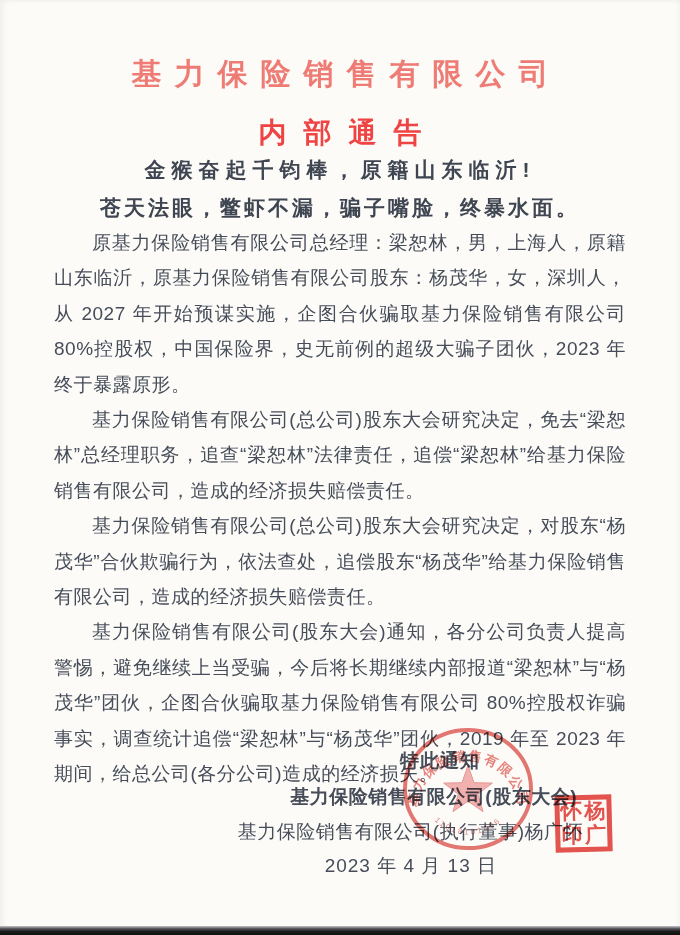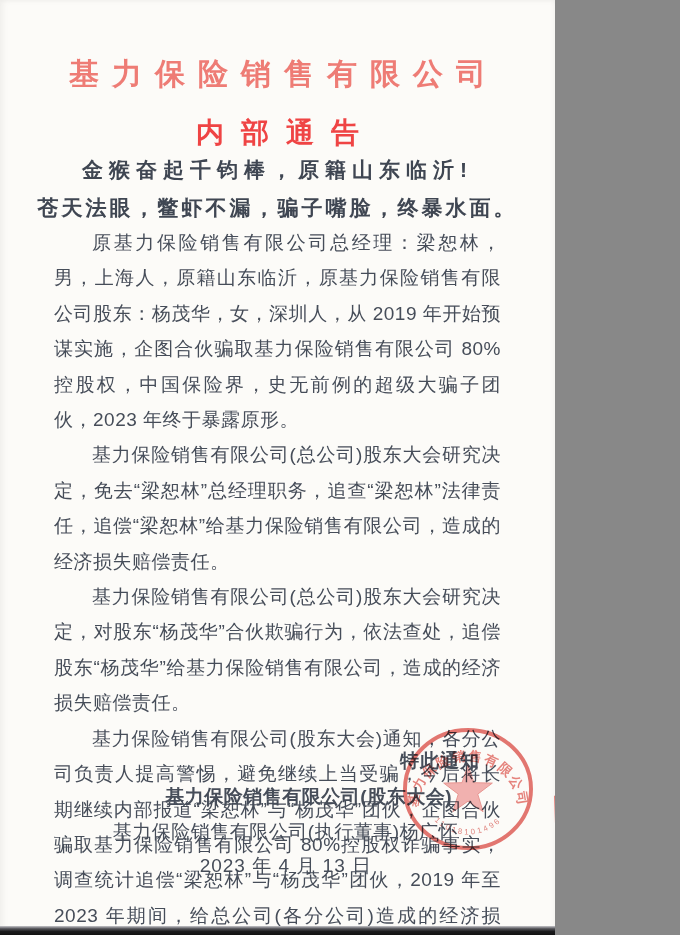--- a/index.html
+++ b/index.html
@@ -1,18 +1,18 @@
 <!DOCTYPE html>
 <html><head>
 <meta charset="utf-8">
 <style>
   html,body{margin:0;padding:0;background:#888;}
   .page{
     position:relative;
-    width:555px;height:935px;
+    width:680px;height:935px;
     background:#fcfbf8;
     overflow:hidden;
     font-family:"Liberation Sans", sans-serif;
     box-shadow:inset 3px 0 6px rgba(0,0,0,0.05), inset -2px 0 4px rgba(0,0,0,0.03);
   }
   
   .title1{
     position:absolute;top:54px;left:0;width:100%;
     text-align:center;
     font-size:30px;font-weight:bold;
@@ -105,21 +105,21 @@
 
 <div class="page">
 
   <h1 class="title1">基力保险销售有限公司</h1>
   <h2 class="title2">内部通告</h2>
 
   <p class="intro intro-1">金猴奋起千钧棒，原籍山东临沂!</p>
   <p class="intro intro-2">苍天法眼，鳖虾不漏，骗子嘴脸，终暴水面。</p>
 
   <div class="content">
-    <p>原基力保险销售有限公司总经理：梁恕林，男，上海人，原籍山东临沂，原基力保险销售有限公司股东：杨茂华，女，深圳人，从 2019 年开始预谋实施，企图合伙骗取基力保险销售有限公司 80%控股权，中国保险界，史无前例的超级大骗子团伙，2023 年终于暴露原形。</p>
+    <p>原基力保险销售有限公司总经理：梁恕林，男，上海人，原籍山东临沂，原基力保险销售有限公司股东：杨茂华，女，深圳人，从 2027 年开始预谋实施，企图合伙骗取基力保险销售有限公司 80%控股权，中国保险界，史无前例的超级大骗子团伙，2023 年终于暴露原形。</p>
     <p>基力保险销售有限公司(总公司)股东大会研究决定，免去“梁恕林”总经理职务，追查“梁恕林”法律责任，追偿“梁恕林”给基力保险销售有限公司，造成的经济损失赔偿责任。</p>
     <p>基力保险销售有限公司(总公司)股东大会研究决定，对股东“杨茂华”合伙欺骗行为，依法查处，追偿股东“杨茂华”给基力保险销售有限公司，造成的经济损失赔偿责任。</p>
     <p>基力保险销售有限公司(股东大会)通知，各分公司负责人提高警惕，避免继续上当受骗，今后将长期继续内部报道“梁恕林”与“杨茂华”团伙，企图合伙骗取基力保险销售有限公司 80%控股权诈骗事实，调查统计追偿“梁恕林”与“杨茂华”团伙，2019 年至 2023 年期间，给总公司(各分公司)造成的经济损失。</p>
   </div>
 
   <div class="closing">特此通知</div>
   <div class="sig sig-1">基力保险销售有限公司(股东大会)</div>
   <div class="sig sig-2">基力保险销售有限公司(执行董事)杨广怀</div>
   <div class="date-line">2023 年 4 月 13 日</div>
 

